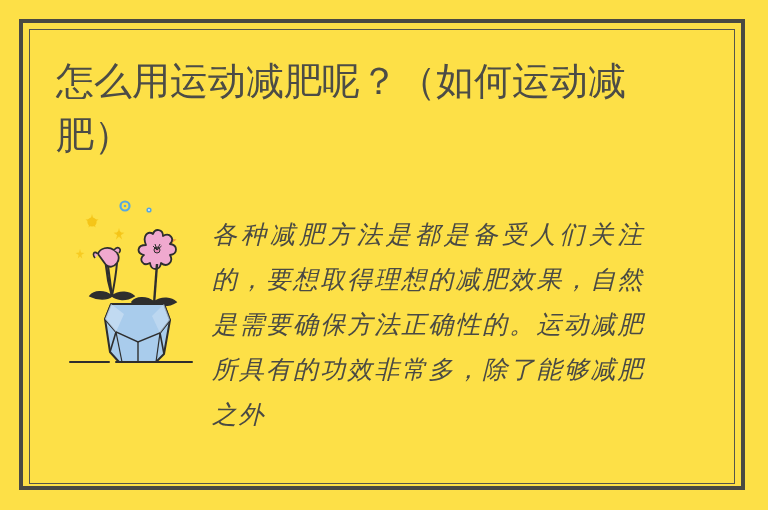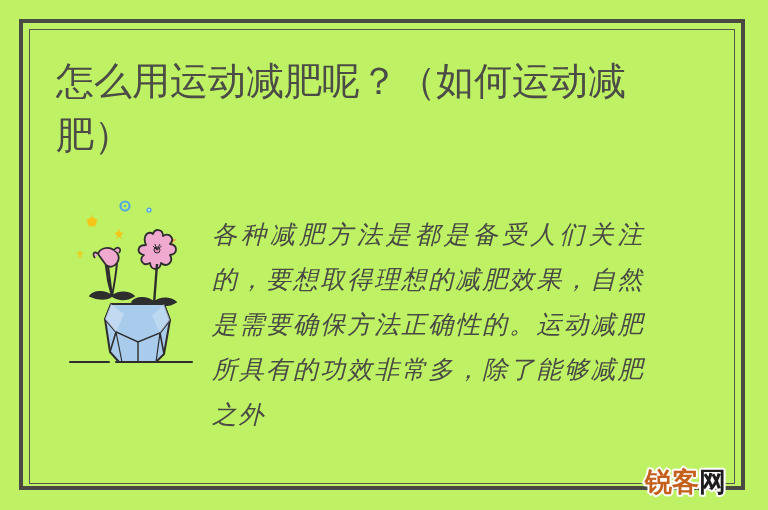--- a/index.html
+++ b/index.html
@@ -11,21 +11,21 @@
     height: 510px;
     background: #fcfcf3;
     font-family: "Liberation Sans", sans-serif;
     overflow: hidden;
   }
 
   #page {
     position: relative;
     width: 768px;
     height: 510px;
-    background: #bef264;
+    background: #fde047;
   }
 
   
   .frame-outer {
     position: absolute;
     left: 19px;
     top: 19px;
     width: 726px;
     height: 471px;
     border: 4px solid #4a4a42;
@@ -207,17 +207,14 @@
       <g stroke="#2e2e2e" stroke-width="2" fill="none" stroke-linecap="round">
         <path d="M6 170 L45 170"></path>
         <path d="M52 170 L58 170"></path>
         <path d="M64 170 L128 170"></path>
       </g>
     </svg>
   </div>
 
   <div class="body-text">各种减肥方法是都是备受人们关注的，要想取得理想的减肥效果，自然是需要确保方法正确性的。运动减肥所具有的功效非常多，除了能够减肥之外</div>
 
-  <div class="watermark">
-    <span class="wm-a">锐客</span><span class="wm-b">网</span>
-  </div>
 
 </div>
 
 </body></html>

